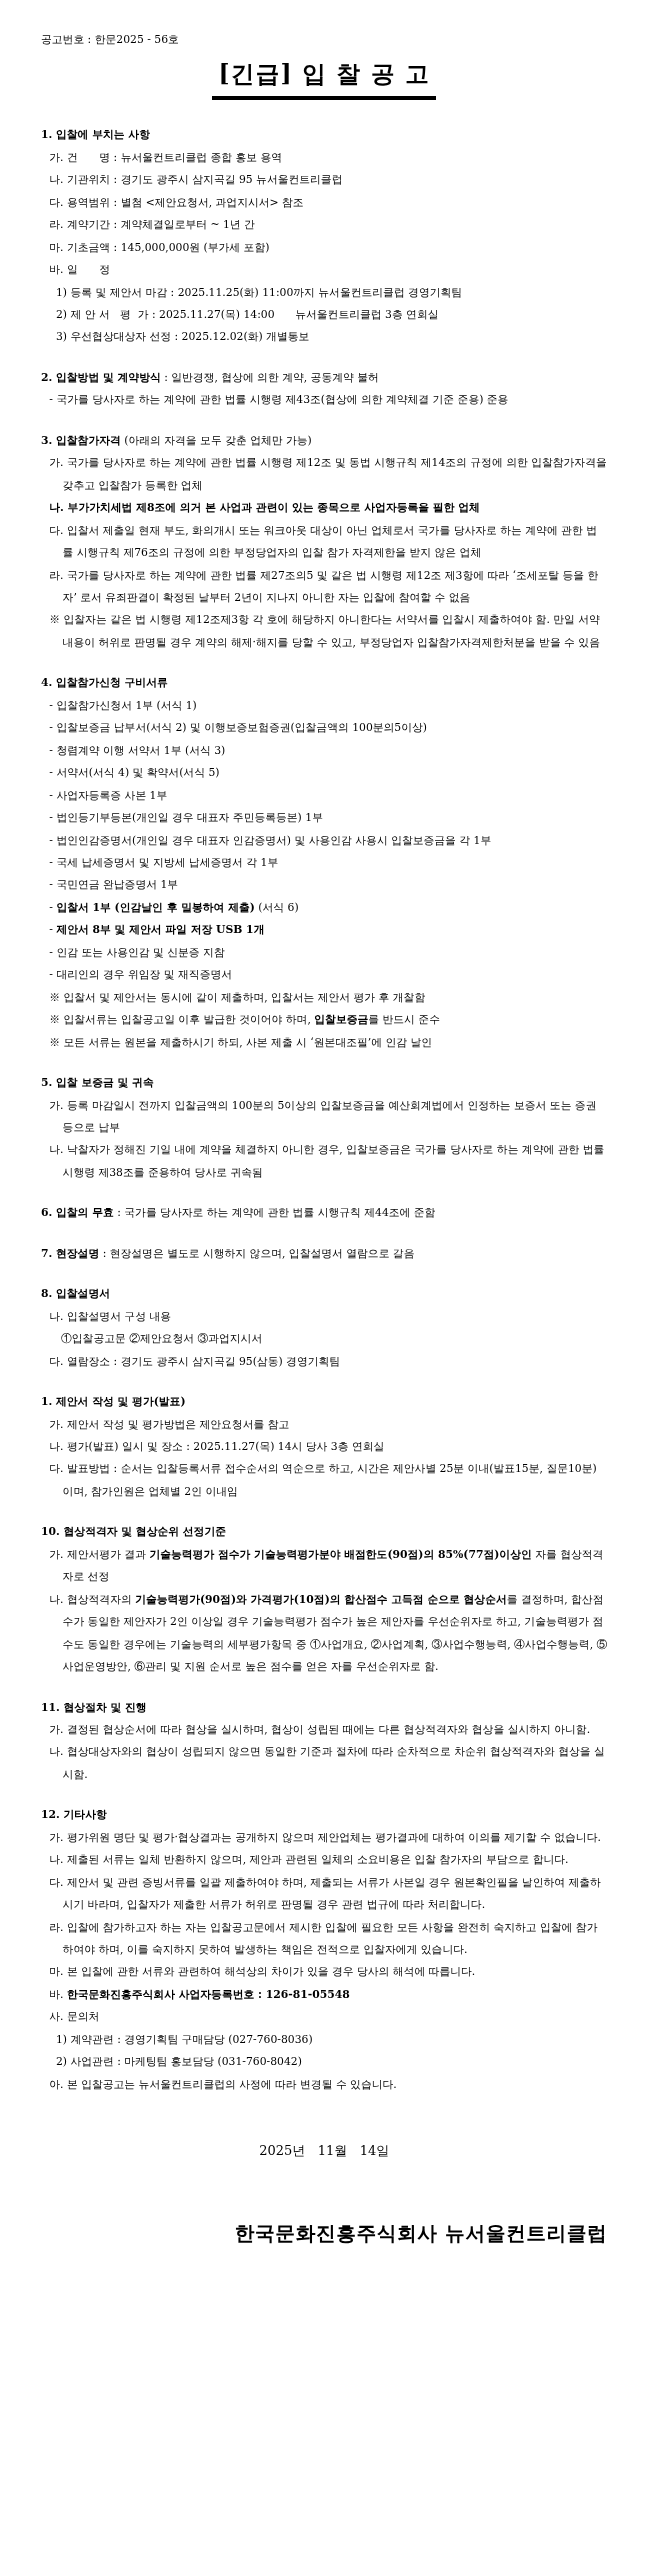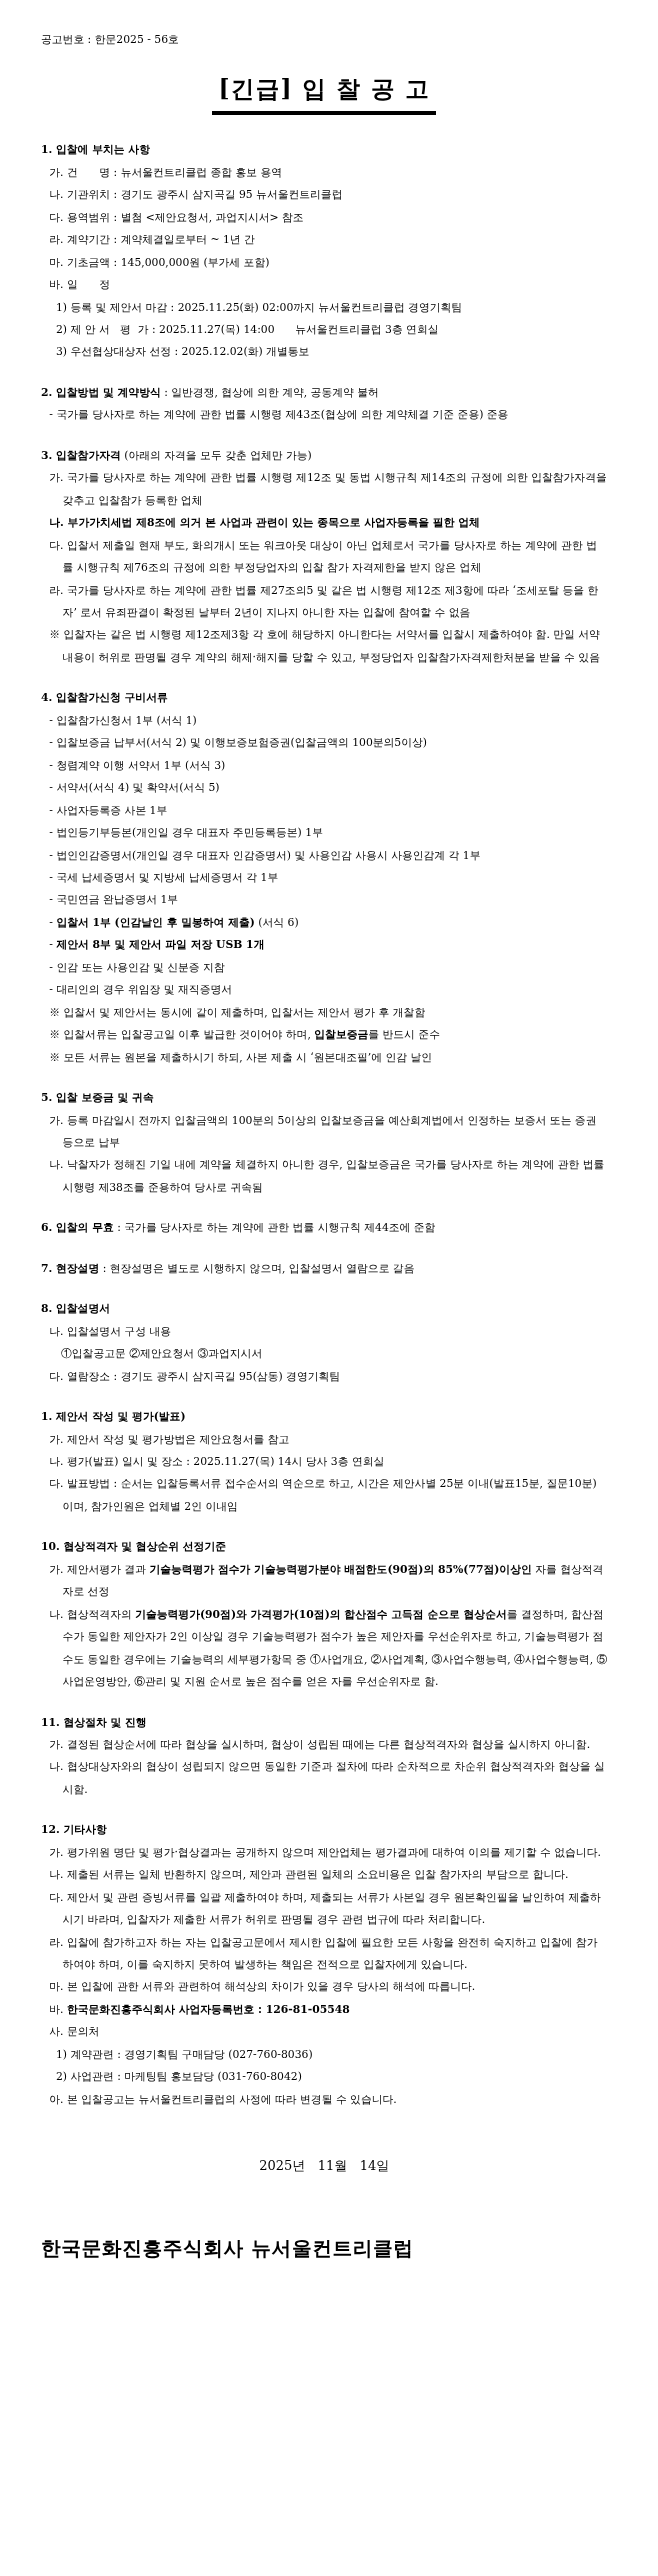--- a/index.html
+++ b/index.html
@@ -19,21 +19,21 @@
     padding: 32px 21.6px 44px 41px;
     background: #fff;
   }
   .doc-number {
     font-size: 10.8px;
     line-height: 1.4;
     white-space: pre-wrap;
   }
   .title-wrap {
     text-align: center;
-    margin-top: 26px;
+    margin-top: 11px;
     margin-bottom: 24px;
   }
   .title {
     display: inline-block;
     font-size: 23.5px;
     font-weight: bold;
     letter-spacing: 1.3px;
     border-bottom: 4.4px solid #000;
     padding: 0 6.3px 6.3px 6.3px;
     white-space: pre-wrap;
@@ -48,21 +48,21 @@
   .doc-body .lvl-2 { padding-left: 30px; text-indent: -15px; }
   .doc-body .lvl-3 { padding-left: 20px; }
   .b { font-weight: bold; }
   .footer-date {
     text-align: center;
     margin-top: 46px;
     font-size: 13px;
     white-space: pre-wrap;
   }
   .footer-signer {
-    text-align: left;
+    text-align: right;
     margin-top: 60px;
     font-size: 19.7px;
     font-weight: bold;
     letter-spacing: 0.6px;
     white-space: pre-wrap;
   }
 </style>
 </head>
 <body>
 
@@ -74,39 +74,39 @@
   </div>
 
   <div class="doc-body">
       <div class="line lvl-0"><span class="b">1. 입찰에 부치는 사항</span></div>
       <div class="line lvl-1"><span>가. 건　　명 : 뉴서울컨트리클럽 종합 홍보 용역</span></div>
       <div class="line lvl-1"><span>나. 기관위치 : 경기도 광주시 삼지곡길 95 뉴서울컨트리클럽</span></div>
       <div class="line lvl-1"><span>다. 용역범위 : 별첨 &lt;제안요청서, 과업지시서&gt; 참조</span></div>
       <div class="line lvl-1"><span>라. 계약기간 : 계약체결일로부터 ~ 1년 간</span></div>
       <div class="line lvl-1"><span>마. 기초금액 : 145,000,000원 (부가세 포함)</span></div>
       <div class="line lvl-1"><span>바. 일　　정</span></div>
-      <div class="line lvl-2"><span>1) 등록 및 제안서 마감 : 2025.11.25(화) 02:00까지 뉴서울컨트리클럽 경영기획팀</span></div>
+      <div class="line lvl-2"><span>1) 등록 및 제안서 마감 : 2025.11.25(화) 11:00까지 뉴서울컨트리클럽 경영기획팀</span></div>
       <div class="line lvl-2"><span>2) 제 안 서   평  가 : 2025.11.27(목) 14:00      뉴서울컨트리클럽 3층 연회실</span></div>
       <div class="line lvl-2"><span>3) 우선협상대상자 선정 : 2025.12.02(화) 개별통보</span></div>
       <div class="line lvl-0 gap"><span class="b">2. 입찰방법 및 계약방식</span><span> : 일반경쟁, 협상에 의한 계약, 공동계약 불허</span></div>
       <div class="line lvl-1"><span>- 국가를 당사자로 하는 계약에 관한 법률 시행령 제43조(협상에 의한 계약체결 기준 준용) 준용</span></div>
       <div class="line lvl-0 gap"><span class="b">3. 입찰참가자격</span><span> (아래의 자격을 모두 갖춘 업체만 가능)</span></div>
       <div class="line lvl-1"><span>가. 국가를 당사자로 하는 계약에 관한 법률 시행령 제12조 및 동법 시행규칙 제14조의 규정에 의한 입찰참가자격을 갖추고 입찰참가 등록한 업체</span></div>
       <div class="line lvl-1"><span class="b">나. 부가가치세법 제8조에 의거 본 사업과 관련이 있는 종목으로 사업자등록을 필한 업체</span></div>
       <div class="line lvl-1"><span>다. 입찰서 제출일 현재 부도, 화의개시 또는 워크아웃 대상이 아닌 업체로서 국가를 당사자로 하는 계약에 관한 법률 시행규칙 제76조의 규정에 의한 부정당업자의 입찰 참가 자격제한을 받지 않은 업체</span></div>
       <div class="line lvl-1"><span>라. 국가를 당사자로 하는 계약에 관한 법률 제27조의5 및 같은 법 시행령 제12조 제3항에 따라 ‘조세포탈 등을 한 자’ 로서 유죄판결이 확정된 날부터 2년이 지나지 아니한 자는 입찰에 참여할 수 없음</span></div>
       <div class="line lvl-1"><span>※ 입찰자는 같은 법 시행령 제12조제3항 각 호에 해당하지 아니한다는 서약서를 입찰시 제출하여야 함. 만일 서약내용이 허위로 판명될 경우 계약의 해제·해지를 당할 수 있고, 부정당업자 입찰참가자격제한처분을 받을 수 있음</span></div>
       <div class="line lvl-0 gap"><span class="b">4. 입찰참가신청 구비서류</span></div>
       <div class="line lvl-1"><span>- 입찰참가신청서 1부 (서식 1)</span></div>
       <div class="line lvl-1"><span>- 입찰보증금 납부서(서식 2) 및 이행보증보험증권(입찰금액의 100분의5이상)</span></div>
       <div class="line lvl-1"><span>- 청렴계약 이행 서약서 1부 (서식 3)</span></div>
       <div class="line lvl-1"><span>- 서약서(서식 4) 및 확약서(서식 5)</span></div>
       <div class="line lvl-1"><span>- 사업자등록증 사본 1부</span></div>
       <div class="line lvl-1"><span>- 법인등기부등본(개인일 경우 대표자 주민등록등본) 1부</span></div>
-      <div class="line lvl-1"><span>- 법인인감증명서(개인일 경우 대표자 인감증명서) 및 사용인감 사용시 사용인감계 각 1부</span></div>
+      <div class="line lvl-1"><span>- 법인인감증명서(개인일 경우 대표자 인감증명서) 및 사용인감 사용시 입찰보증금을 각 1부</span></div>
       <div class="line lvl-1"><span>- 국세 납세증명서 및 지방세 납세증명서 각 1부</span></div>
       <div class="line lvl-1"><span>- 국민연금 완납증명서 1부</span></div>
       <div class="line lvl-1"><span>- </span><span class="b">입찰서 1부 (인감날인 후 밀봉하여 제출)</span><span> (서식 6)</span></div>
       <div class="line lvl-1"><span>- </span><span class="b">제안서 8부 및 제안서 파일 저장 USB 1개</span></div>
       <div class="line lvl-1"><span>- 인감 또는 사용인감 및 신분증 지참</span></div>
       <div class="line lvl-1"><span>- 대리인의 경우 위임장 및 재직증명서</span></div>
       <div class="line lvl-1"><span>※ 입찰서 및 제안서는 동시에 같이 제출하며, 입찰서는 제안서 평가 후 개찰함</span></div>
       <div class="line lvl-1"><span>※ 입찰서류는 입찰공고일 이후 발급한 것이어야 하며, </span><span class="b">입찰보증금</span><span>를 반드시 준수</span></div>
       <div class="line lvl-1"><span>※ 모든 서류는 원본을 제출하시기 하되, 사본 제출 시 ‘원본대조필’에 인감 날인</span></div>
       <div class="line lvl-0 gap"><span class="b">5. 입찰 보증금 및 귀속</span></div>

